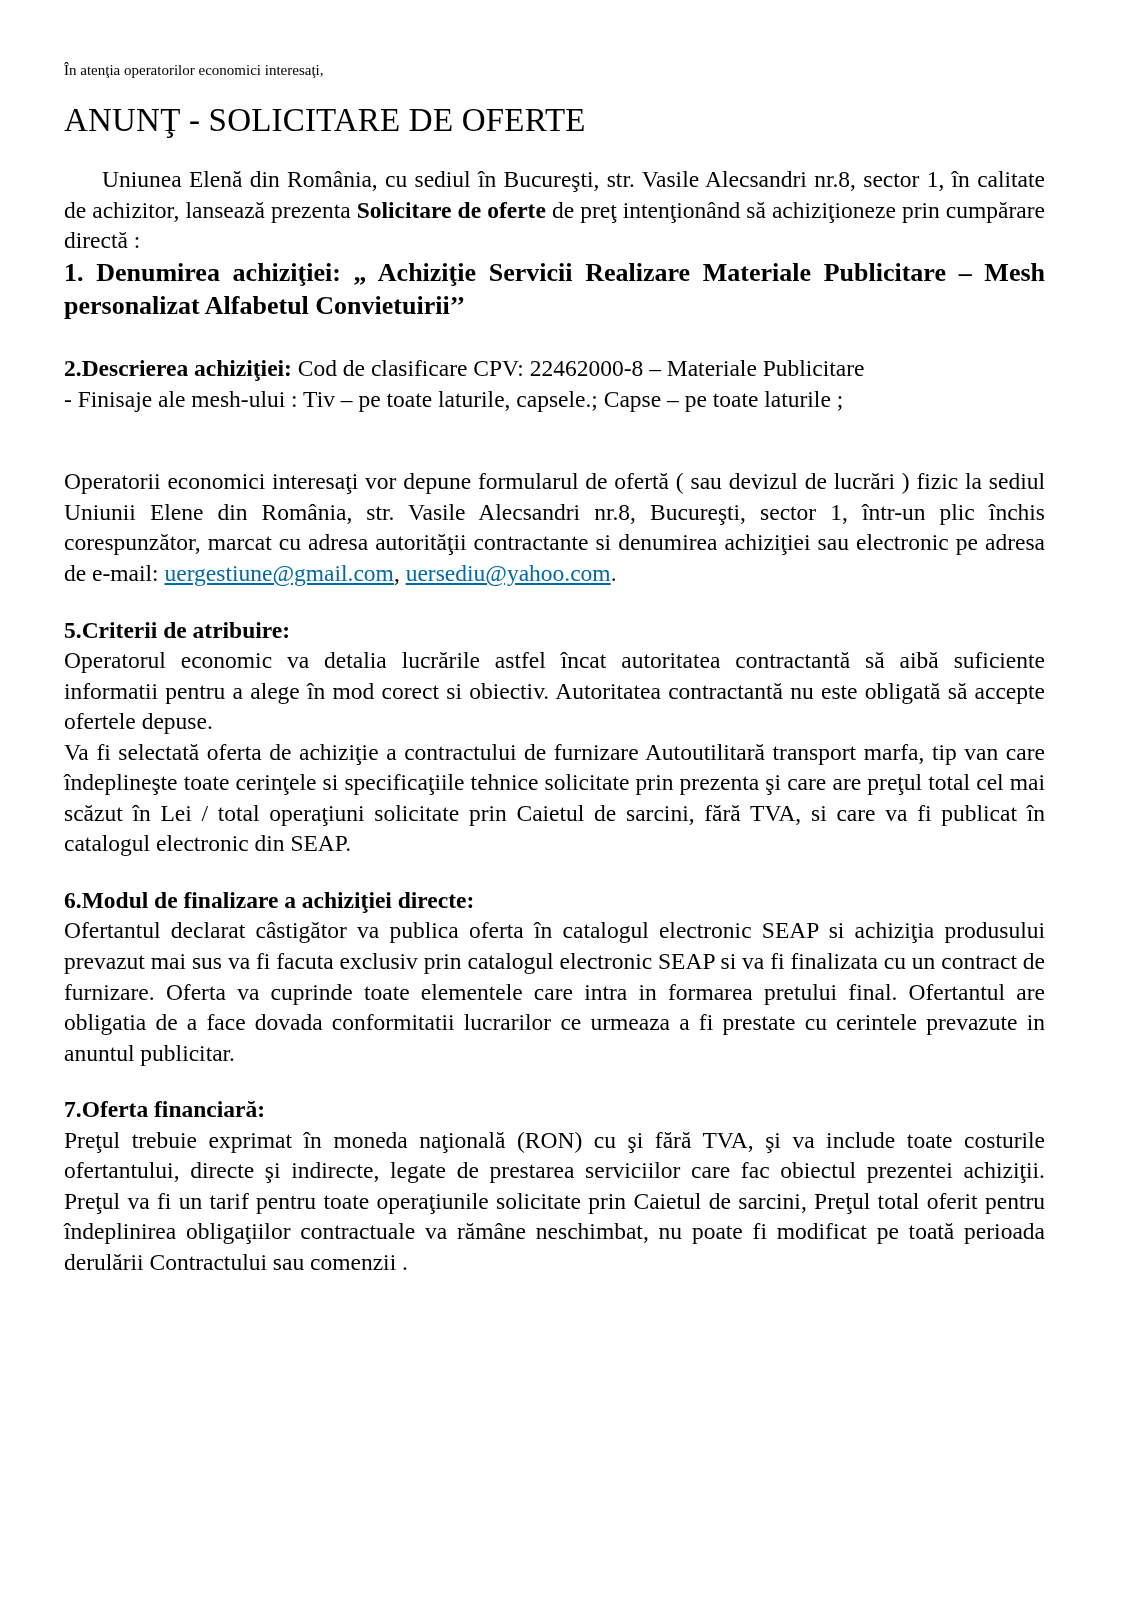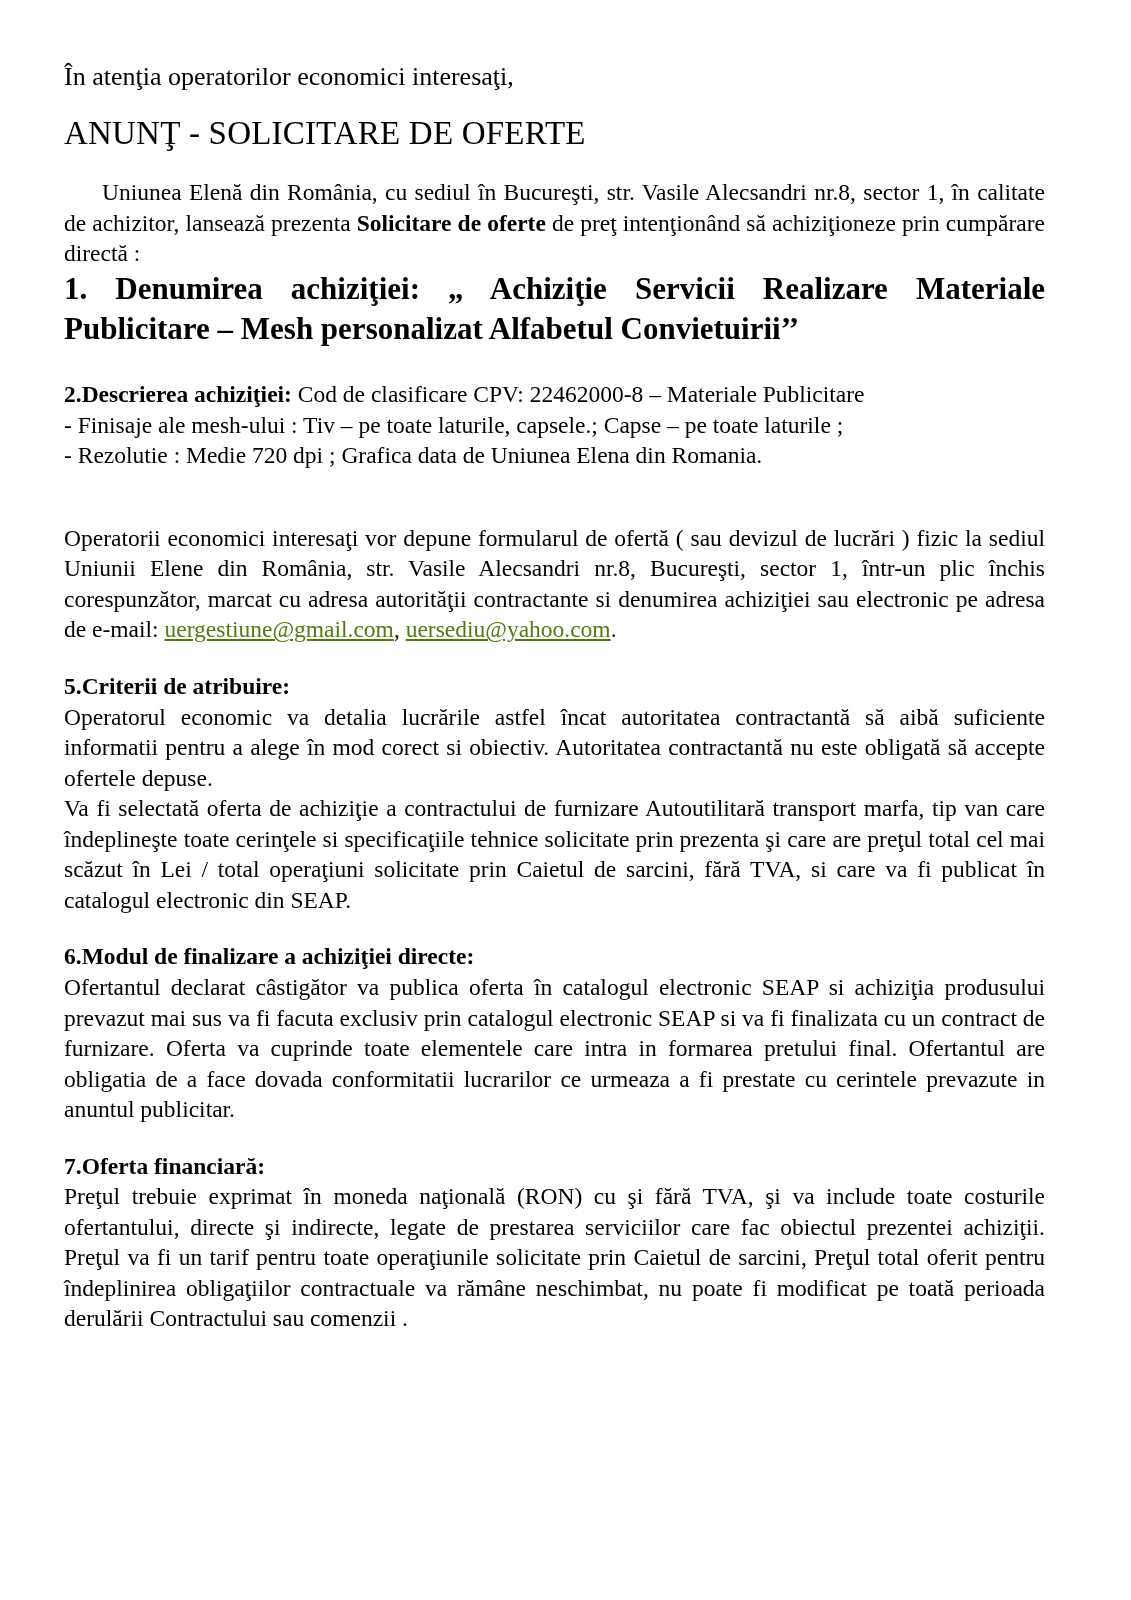--- a/index.html
+++ b/index.html
@@ -15,21 +15,21 @@
     -webkit-font-smoothing: antialiased;
   }
   .page {
     width: 1131px;
     min-height: 1600px;
     box-sizing: border-box;
     padding: 62px 86px 40px 64px;
     background: #ffffff;
   }
   .addressee {
-    font-size: 26px;
+    font-size: 15px;
     line-height: 1.18;
     margin: 0 0 6px 0;
   }
   .doc-title {
     font-size: 33px;
     font-weight: normal;
     text-align: left;
     letter-spacing: 0.2px;
     margin: 22px 0 26px 0;
     line-height: 1.1;
@@ -39,21 +39,21 @@
     line-height: 1.30;
     text-align: justify;
     text-justify: inter-word;
     margin: 0;
   }
   .intro {
     text-indent: 38px;
     margin-bottom: 26px;
   }
   .sect-heading-block {
-    font-size: 31px;
+    font-size: 26px;
     line-height: 1.30;
     text-align: justify;
     text-justify: inter-word;
     margin: 0 0 4px 0;
   }
   b, .b {
     font-weight: bold;
     text-align: center;
   }
   .lines {
@@ -63,21 +63,21 @@
     text-align: left;
   }
   .lines .ln {
     display: block;
     white-space: nowrap;
   }
   .block-gap {
     height: 26px;
   }
   a.mail {
-    color: #4d7c0f;
+    color: #0369a1;
     text-decoration: underline;
   }
   .justify-last-normal {
     text-align: justify;
   }
 </style>
 </head>
 <body>
 
 <div class="page">
@@ -88,21 +88,20 @@
 
   <p class="body-par intro"><span>Uniunea Elenă din România, cu sediul în Bucureşti, str. Vasile Alecsandri nr.8, sector 1, în calitate de achizitor, lansează prezenta </span><b>Solicitare de oferte</b><span> de preţ intenţionând să achiziţioneze prin cumpărare directă :</span></p>
 
   <p class="sect-heading-block"><b>1. Denumirea achiziţiei: „ Achiziţie Servicii Realizare Materiale Publicitare – Mesh personalizat Alfabetul Convietuirii’’</b></p>
 
   <div class="block-gap"></div>
 
   <p class="lines"><b>2.Descrierea achiziţiei:</b><span> Cod de clasificare CPV: 22462000-8 – Materiale Publicitare</span></p>
   <div class="lines">
     <span class="ln">- Finisaje ale mesh-ului : Tiv – pe toate laturile, capsele.; Capse – pe toate laturile ;</span>
-    <span class="ln">- Rezolutie : Medie 720 dpi ; Grafica data de Uniunea Elena din Romania.</span>
   </div>
 
   <div class="block-gap"></div>
 
 
   <div class="block-gap"></div>
 
   <p class="body-par justify-last-normal"><span>Operatorii economici interesaţi vor depune formularul de ofertă ( sau devizul de lucrări ) fizic la sediul Uniunii Elene din România, str. Vasile Alecsandri nr.8, Bucureşti, sector 1, într-un plic închis corespunzător, marcat cu adresa autorităţii contractante si denumirea achiziţiei sau electronic pe adresa de e-mail: </span><a class="mail" href="#">uergestiune@gmail.com</a><span>, </span><a class="mail" href="#">uersediu@yahoo.com</a><span>.</span></p>
 
   <div class="block-gap"></div>

